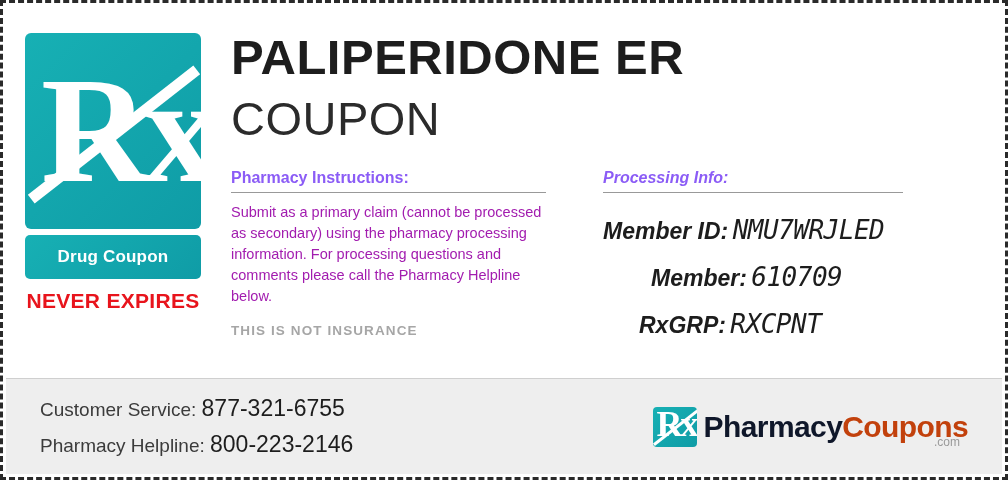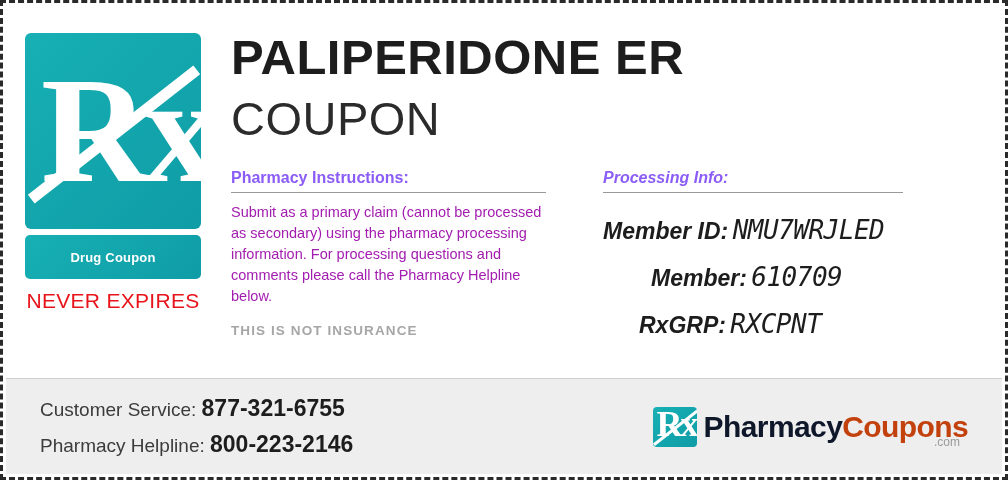--- a/index.html
+++ b/index.html
@@ -67,34 +67,34 @@
     transform: rotate(-38deg);
   }
   .drug-coupon-bar {
     margin-top: 6px;
     width: 176px;
     height: 44px;
     background: #0f9ca6;
     background: linear-gradient(135deg,#17b0b4 0%, #0f9ca6 100%);
     border-radius: 5px;
     color: #ffffff;
-    font-size: 13px;
+    font-size: 17px;
     font-weight: bold;
     display: flex;
     align-items: center;
     justify-content: center;
     letter-spacing: .2px;
   }
   .never-expires {
     margin-top: 10px;
     width: 176px;
     text-align: center;
     color: #e8141c;
     font-size: 21px;
-    font-weight: normal;
+    font-weight: bold;
     letter-spacing: .3px;
   }
 
   
   .content {
     flex: 1 1 auto;
     padding-left: 24px;
   }
   .title {
     font-size: 49px;
@@ -181,21 +181,21 @@
     box-sizing: border-box;
   }
   .phones { line-height: 34px; }
   .phone-line {
     font-size: 19px;
     color: #3b3b3b;
     white-space: nowrap;
   }
   .phone-num {
     font-size: 23px;
-    font-weight: bold;
+    font-weight: normal;
     color: #1d1d1d;
     text-align: center;
   }
 
   .brand {
     display: flex;
     align-items: center;
     position: relative;
     padding-right: 8px;
   }

